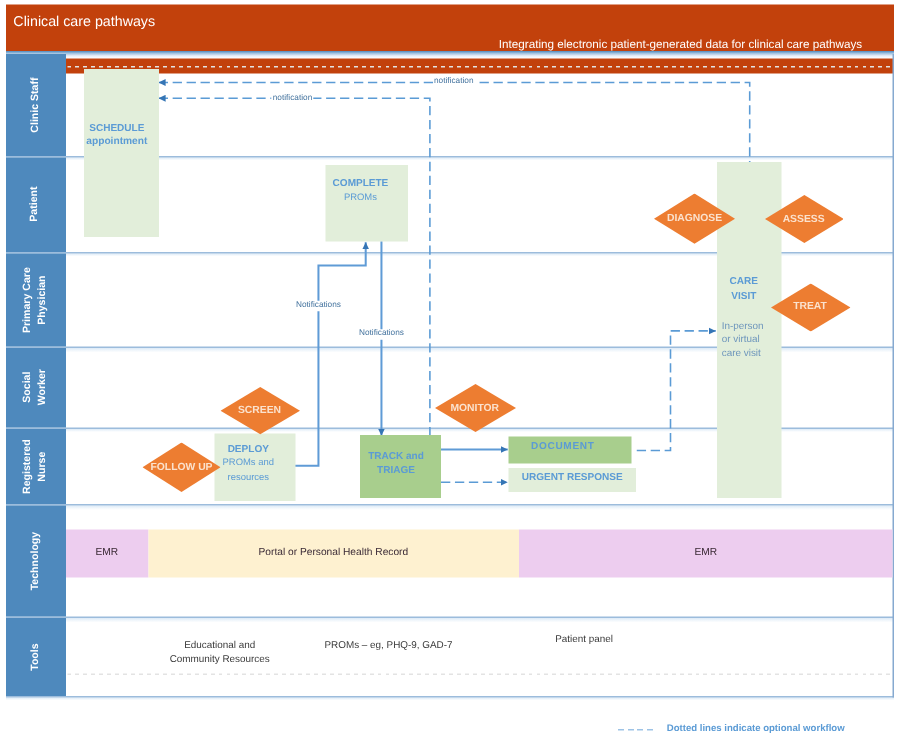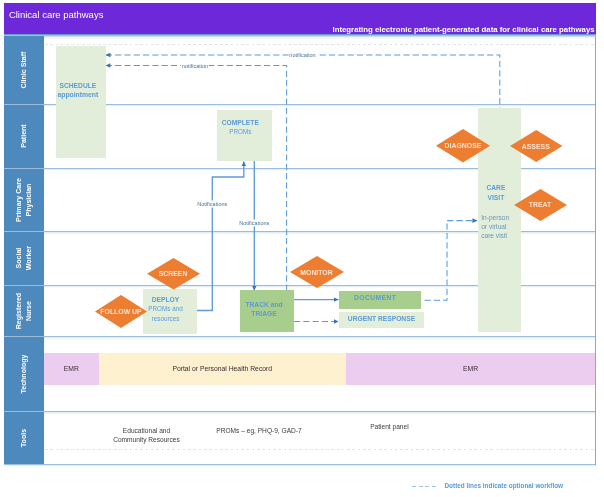--- a/index.html
+++ b/index.html
@@ -2,25 +2,25 @@
 <html><head>
 <meta charset="utf-8">
 <style>
   html,body{margin:0;padding:0;}
   body{width:604px;height:497px;background:#ffffff;font-family:"Liberation Sans",sans-serif;overflow:hidden;}
   #stage{position:relative;width:604px;height:497px;}
   div,span{box-sizing:border-box;}
   .abs{position:absolute;}
 
   
-  #titlebar{left:4px;top:3px;width:592px;height:32px;background:#6d28d9;}
+  #titlebar{left:4px;top:3px;width:592px;height:46px;background:#c2410c;}
   #titlefade{position:absolute;left:4px;top:34.4px;width:592px;height:4.5px;
      background:linear-gradient(to bottom,#4E89BD 0%,#9FC0DE 30%,#E9F0F9 65%,#FFFFFF 100%);}
   #titletext{position:absolute;left:4.9px;top:6.2px;font-size:9.5px;color:#ffffff;}
-  #subtitle{position:absolute;left:332.5px;top:25.3px;font-size:7.8px;color:#ffffff;font-weight:bold;line-height:9px;z-index:5;}
+  #subtitle{position:absolute;left:332.5px;top:25.3px;font-size:7.8px;color:#ffffff;font-weight:normal;line-height:9px;z-index:5;}
 
   
   #frame{left:4px;top:36px;width:592px;height:428.8px;}
   .lane{position:absolute;left:0;width:592px;border-bottom:1px solid #9CBCDC;}
   .laneglow{position:absolute;left:0;width:592px;height:2.4px;
      background:linear-gradient(to bottom,#DCEAF7 0%,#F3F8FC 60%,#FFFFFF 100%);}
   .lanehdr{position:absolute;left:0.4px;top:0;width:39.6px;height:100%;background:#4E89BD;}
   .lanelbl{position:absolute;left:0;top:0;width:100%;height:100%;display:flex;align-items:center;justify-content:center;}
   .lanelbl > span{transform:rotate(-90deg);color:#ffffff;font-size:7.05px;font-weight:bold;
            white-space:pre;text-align:center;line-height:10.1px;display:block;}

